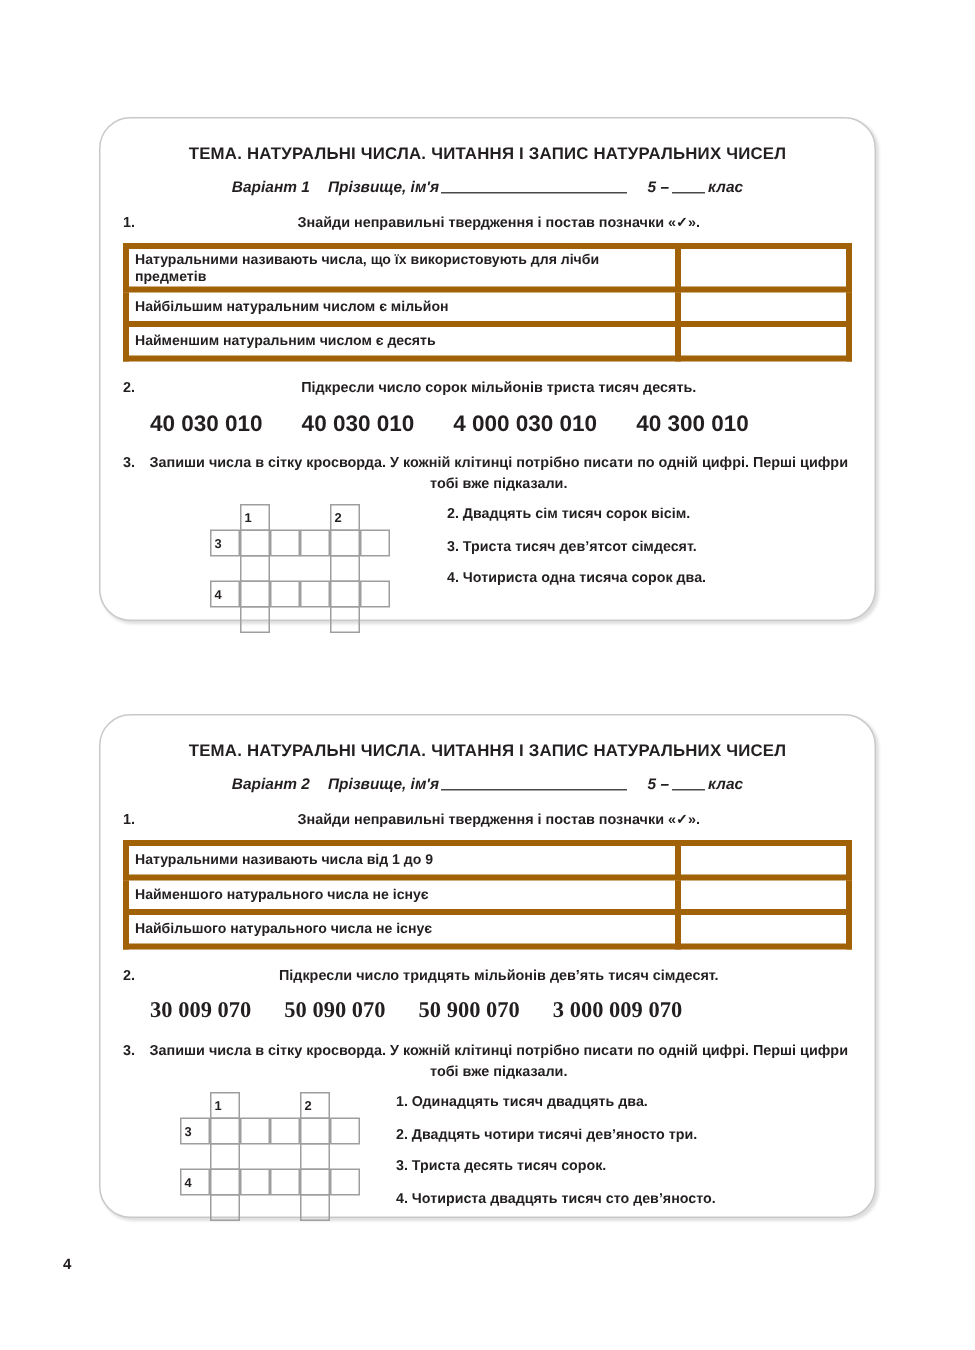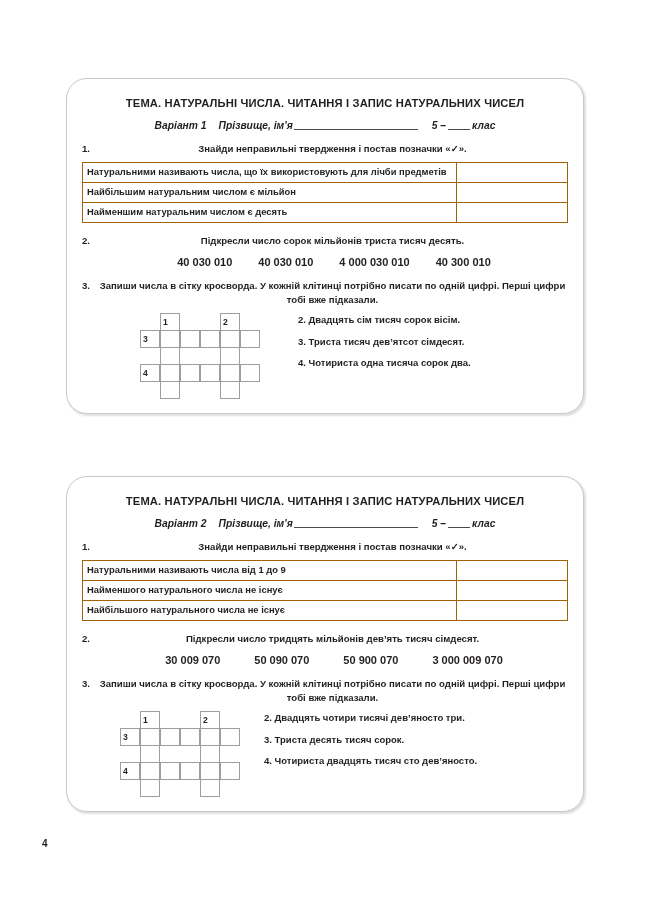--- a/index.html
+++ b/index.html
@@ -85,41 +85,41 @@
   .task-text { flex: 1 1 auto; text-align: center; }
 
   
   .stmt-table {
     width: 100%;
     border-collapse: collapse;
     margin-top: 6px;
     table-layout: fixed;
   }
   .stmt-table td {
-    border: 1px solid #a16207;
+    border: 4px solid #a16207;
     height: 16px;
     padding: 1px 4px 2px 4px;
     font-size: 9.4px;
     font-weight: bold;
     color: #231f20;
     vertical-align: middle;
   }
   .stmt-table td.mark-cell { width: 102px; }
 
   
   .numbers-row {
     display: flex;
-    justify-content: center;
+    justify-content: flex-start;
     gap: 26px;
-    font-size: 11px;
+    font-size: 15px;
     font-weight: bold;
     margin-top: 9px;
     padding-left: 18px;
   }
-  .numbers-row.tight { gap: 34px; }
+  .numbers-row.tight { gap: 22px; font-family: Liberation Serif, serif; }
 
   
   .cross-wrap {
     display: flex;
     align-items: flex-start;
     margin-top: 7px;
   }
   .grid-holder {
     position: relative;
     width: 160px;
@@ -339,20 +339,21 @@
 
         <div class="cell" style="left:20px; top:51px;">
           <span class="cnum">4</span>
         </div>
         <div class="cell" style="left:60px; top:51px;"></div>
         <div class="cell" style="left:80px; top:51px;"></div>
         <div class="cell" style="left:120px; top:51px;"></div>
       </div>
 
       <div class="clues">
+        <div class="clue">1. Одинадцять тисяч двадцять два.</div>
         <div class="clue">2. Двадцять чотири тисячі дев’яносто три.</div>
         <div class="clue">3. Триста десять тисяч сорок.</div>
         <div class="clue">4. Чотириста двадцять тисяч сто дев’яносто.</div>
       </div>
     </div>
   </section>
 
   <div class="page-number">4</div>
 
 </div>

